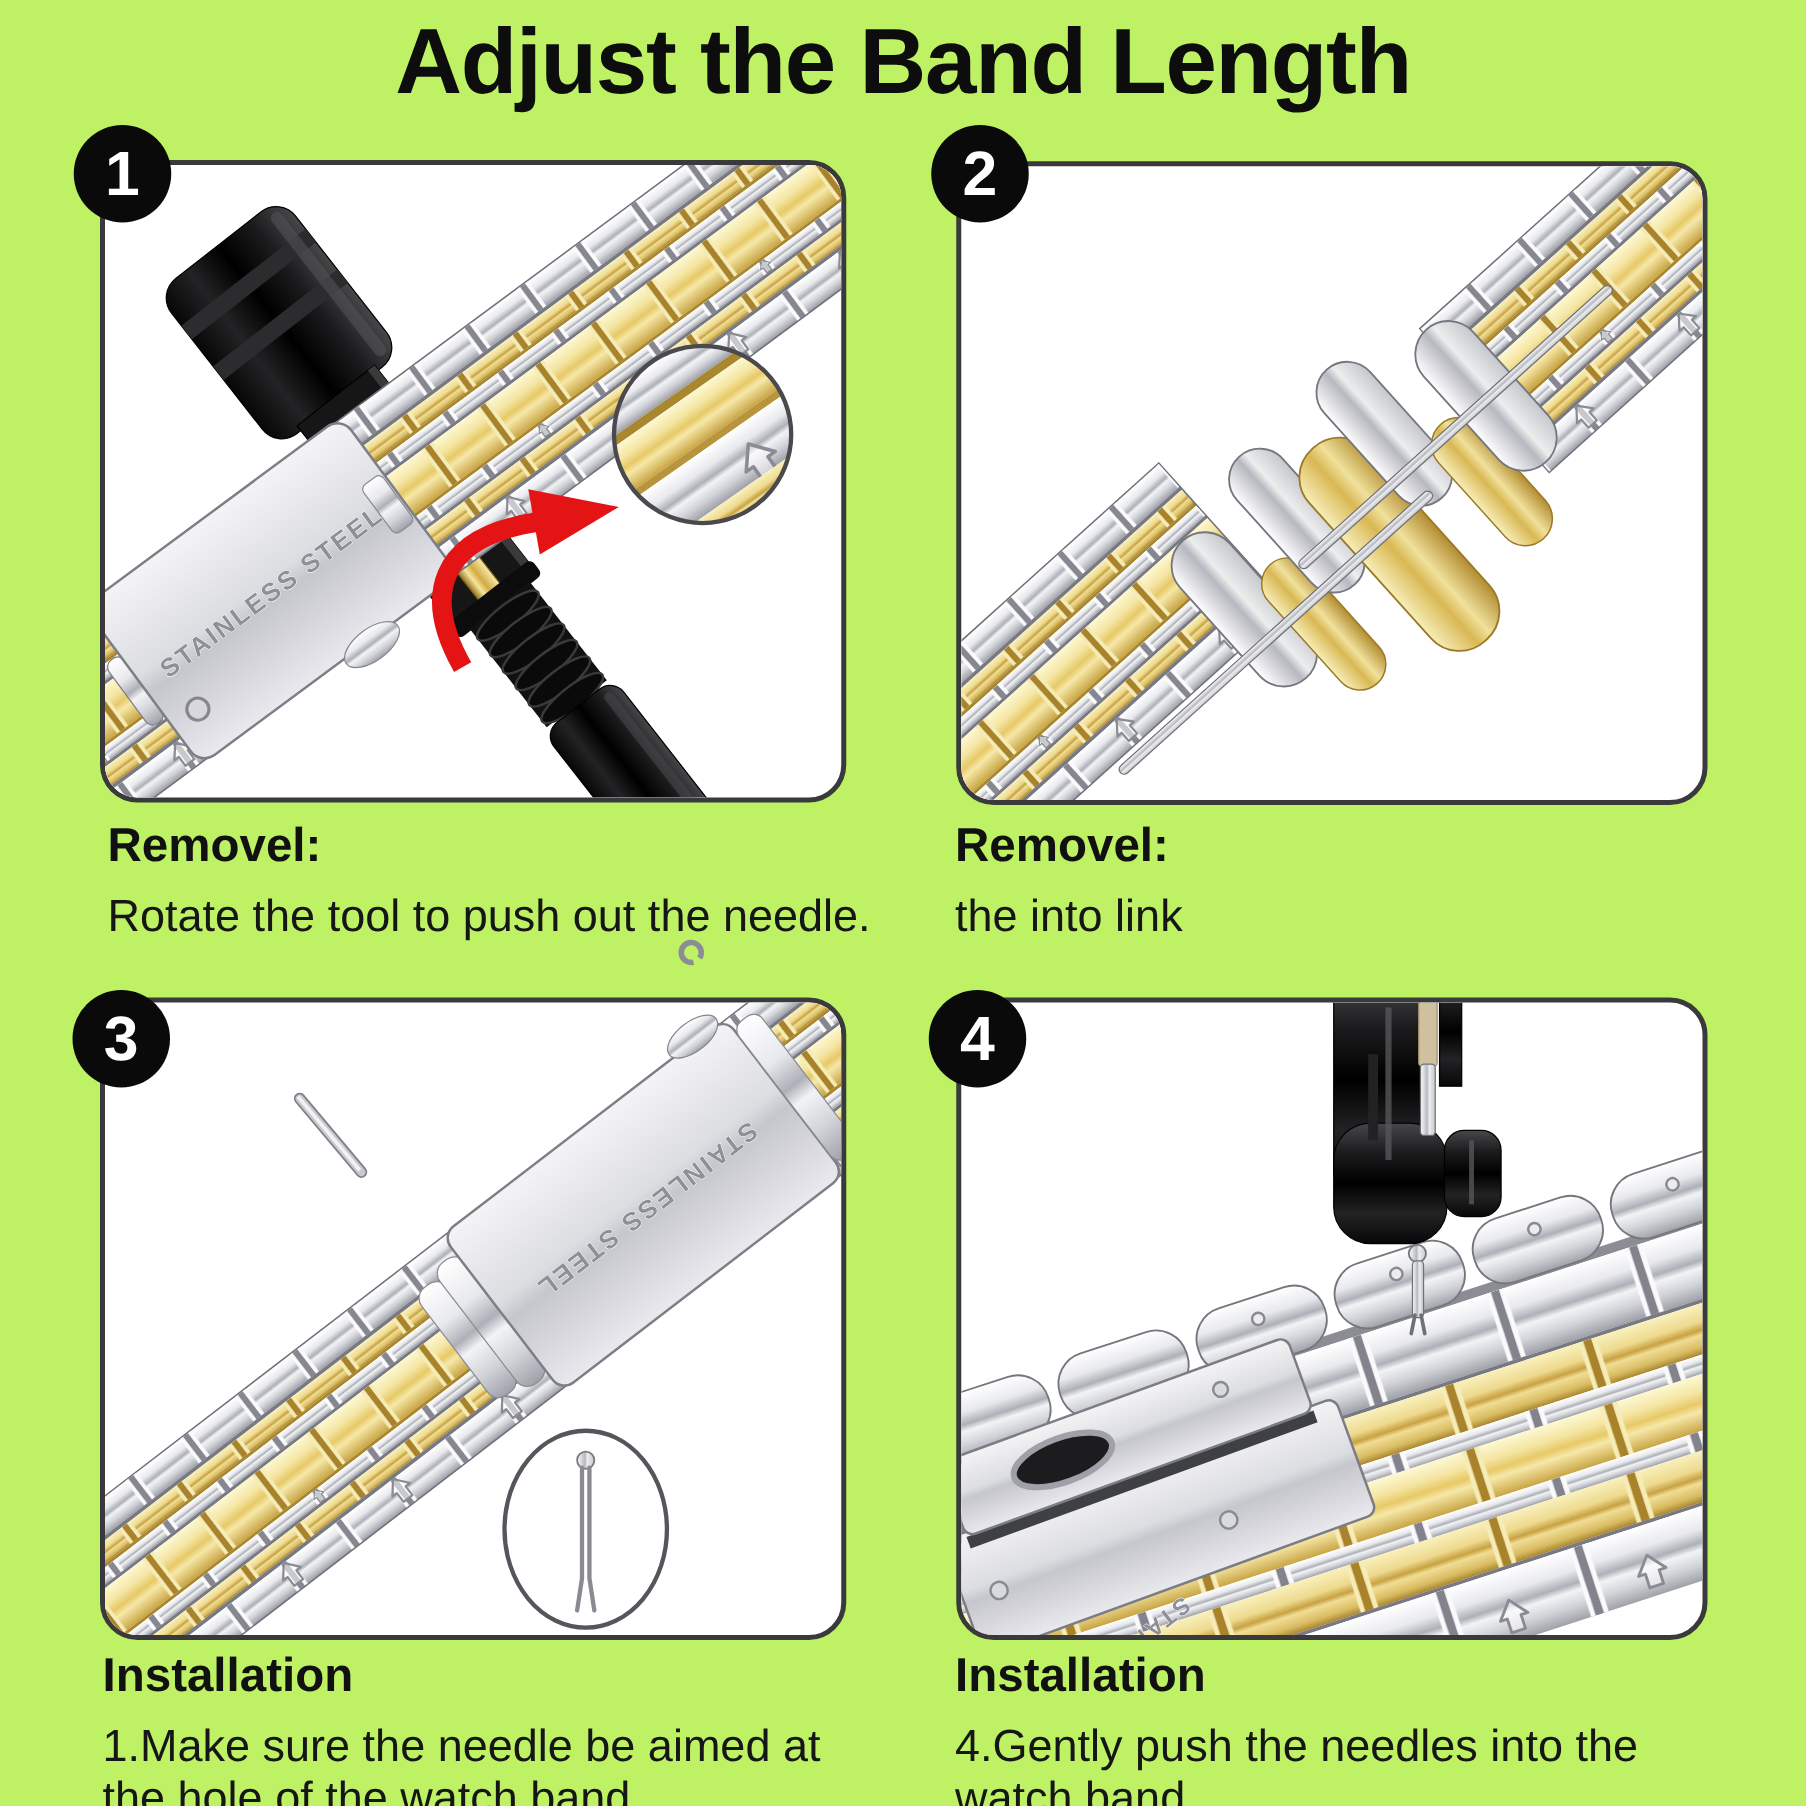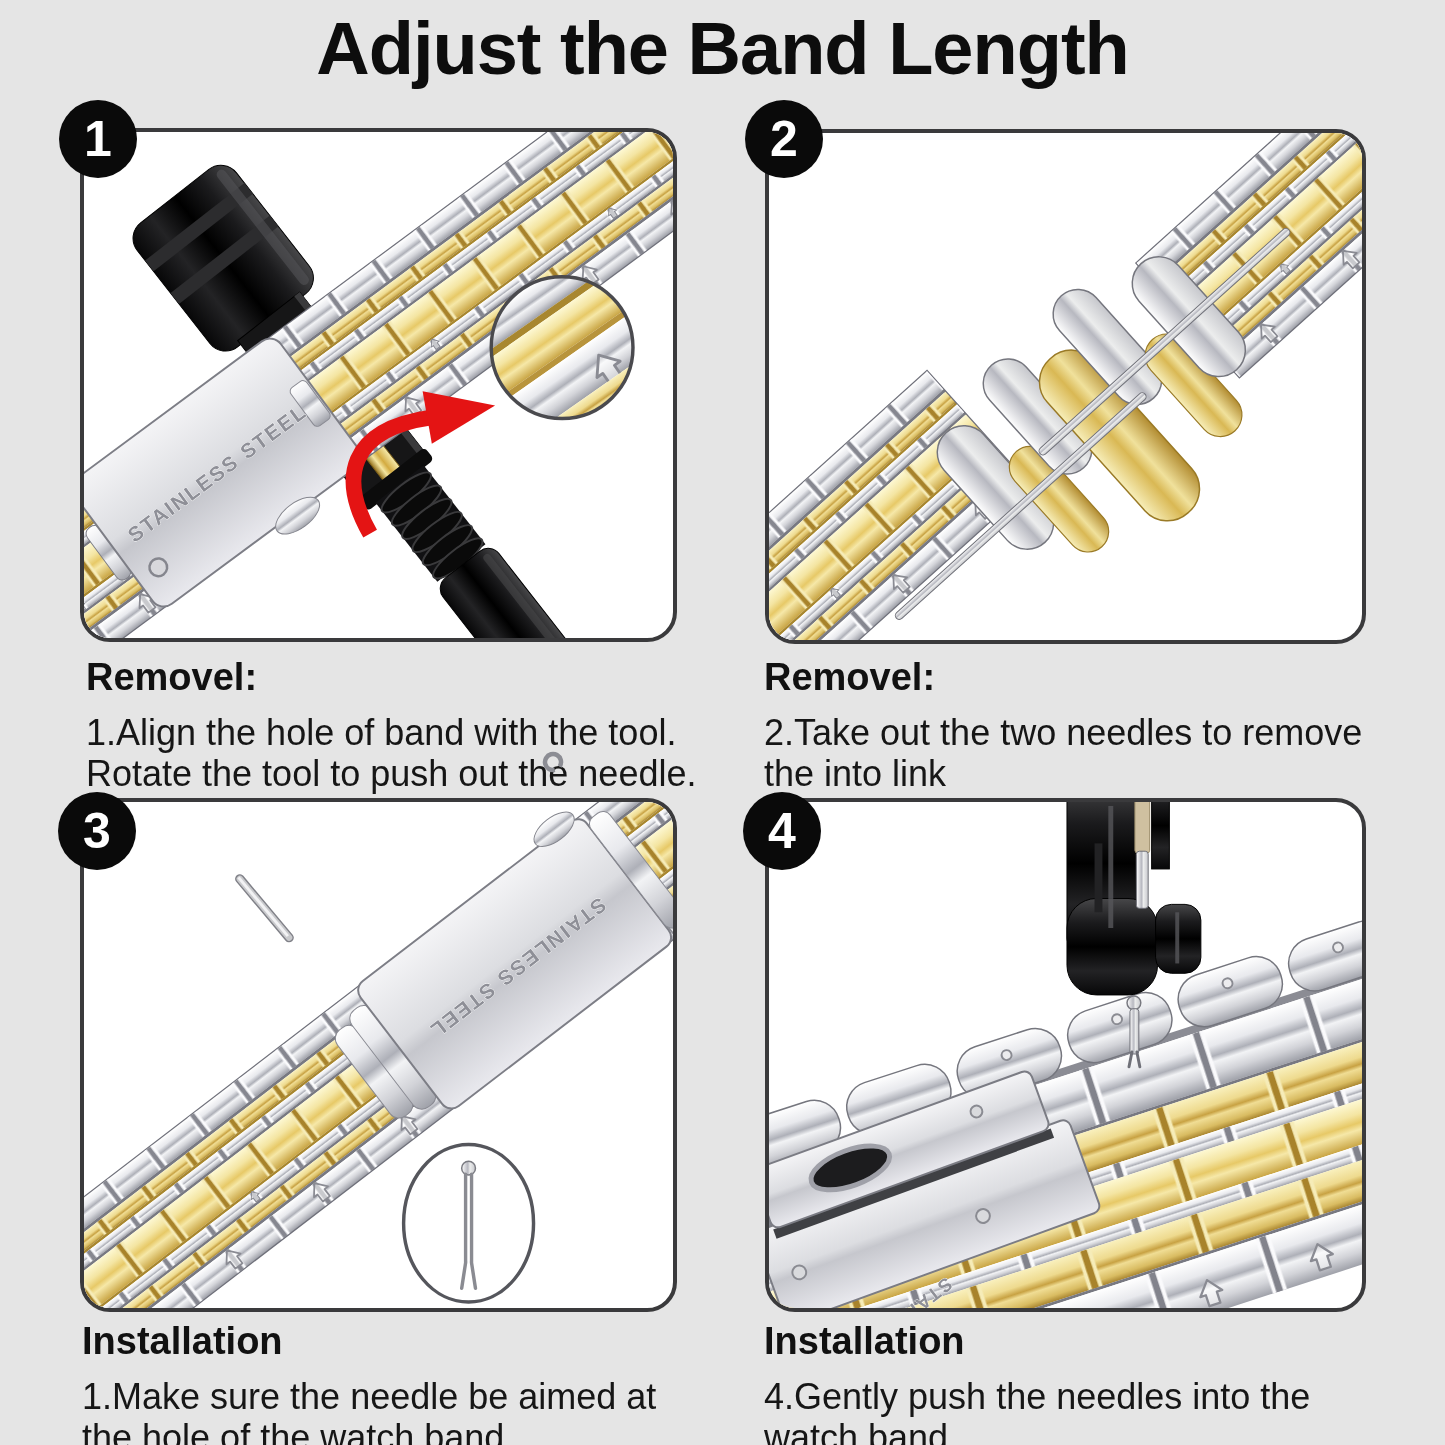--- a/index.html
+++ b/index.html
@@ -1,16 +1,16 @@
 <!DOCTYPE html>
 <html><head>
 <meta charset="utf-8">
 <style>
   html,body{margin:0;padding:0;background:#ffffff;}
-  .page{position:relative;width:1445px;height:1445px;background:#e5e5e5;overflow:hidden;
+  .page{position:relative;width:1445px;height:1445px;background:#bef264;overflow:hidden;
         font-family:"Liberation Sans",sans-serif;color:#141414;}
   .title{position:absolute;top:6px;left:0;right:0;margin:0;text-align:center;
          font-size:74px;font-weight:bold;letter-spacing:-1px;color:#0d0d0d;}
   .panel{position:absolute;box-sizing:border-box;border:4px solid #3a3a3c;border-radius:30px;
          overflow:hidden;background:#fff;}
   .panel svg{position:absolute;left:0;top:0;width:100%;height:100%;}
   #panel1{left:80px;top:128px;width:597px;height:514px;}
   #panel2{left:765px;top:129px;width:601px;height:515px;}
   #panel3{left:80px;top:798px;width:597px;height:514px;}
   #panel4{left:765px;top:798px;width:601px;height:514px;}
@@ -359,26 +359,24 @@
     </svg>
   </section>
 
   <div class="badge" id="badge1">1</div>
   <div class="badge" id="badge2">2</div>
   <div class="badge" id="badge3">3</div>
   <div class="badge" id="badge4">4</div>
 
   <div class="caption" id="cap1">
     <h2>Removel:</h2>
-    <p>1.Align the hole of band with the tool.</p>
     <p>Rotate the tool to push out the needle.</p>
   </div>
   <div class="caption" id="cap2">
     <h2>Removel:</h2>
-    <p>2.Take out the two needles to remove</p>
     <p>the into link</p>
   </div>
   <div class="caption" id="cap3">
     <h2>Installation</h2>
     <p>1.Make sure the needle be aimed at</p>
     <p>the hole of the watch band.</p>
   </div>
   <div class="caption" id="cap4">
     <h2>Installation</h2>
     <p>4.Gently push the needles into the</p>

